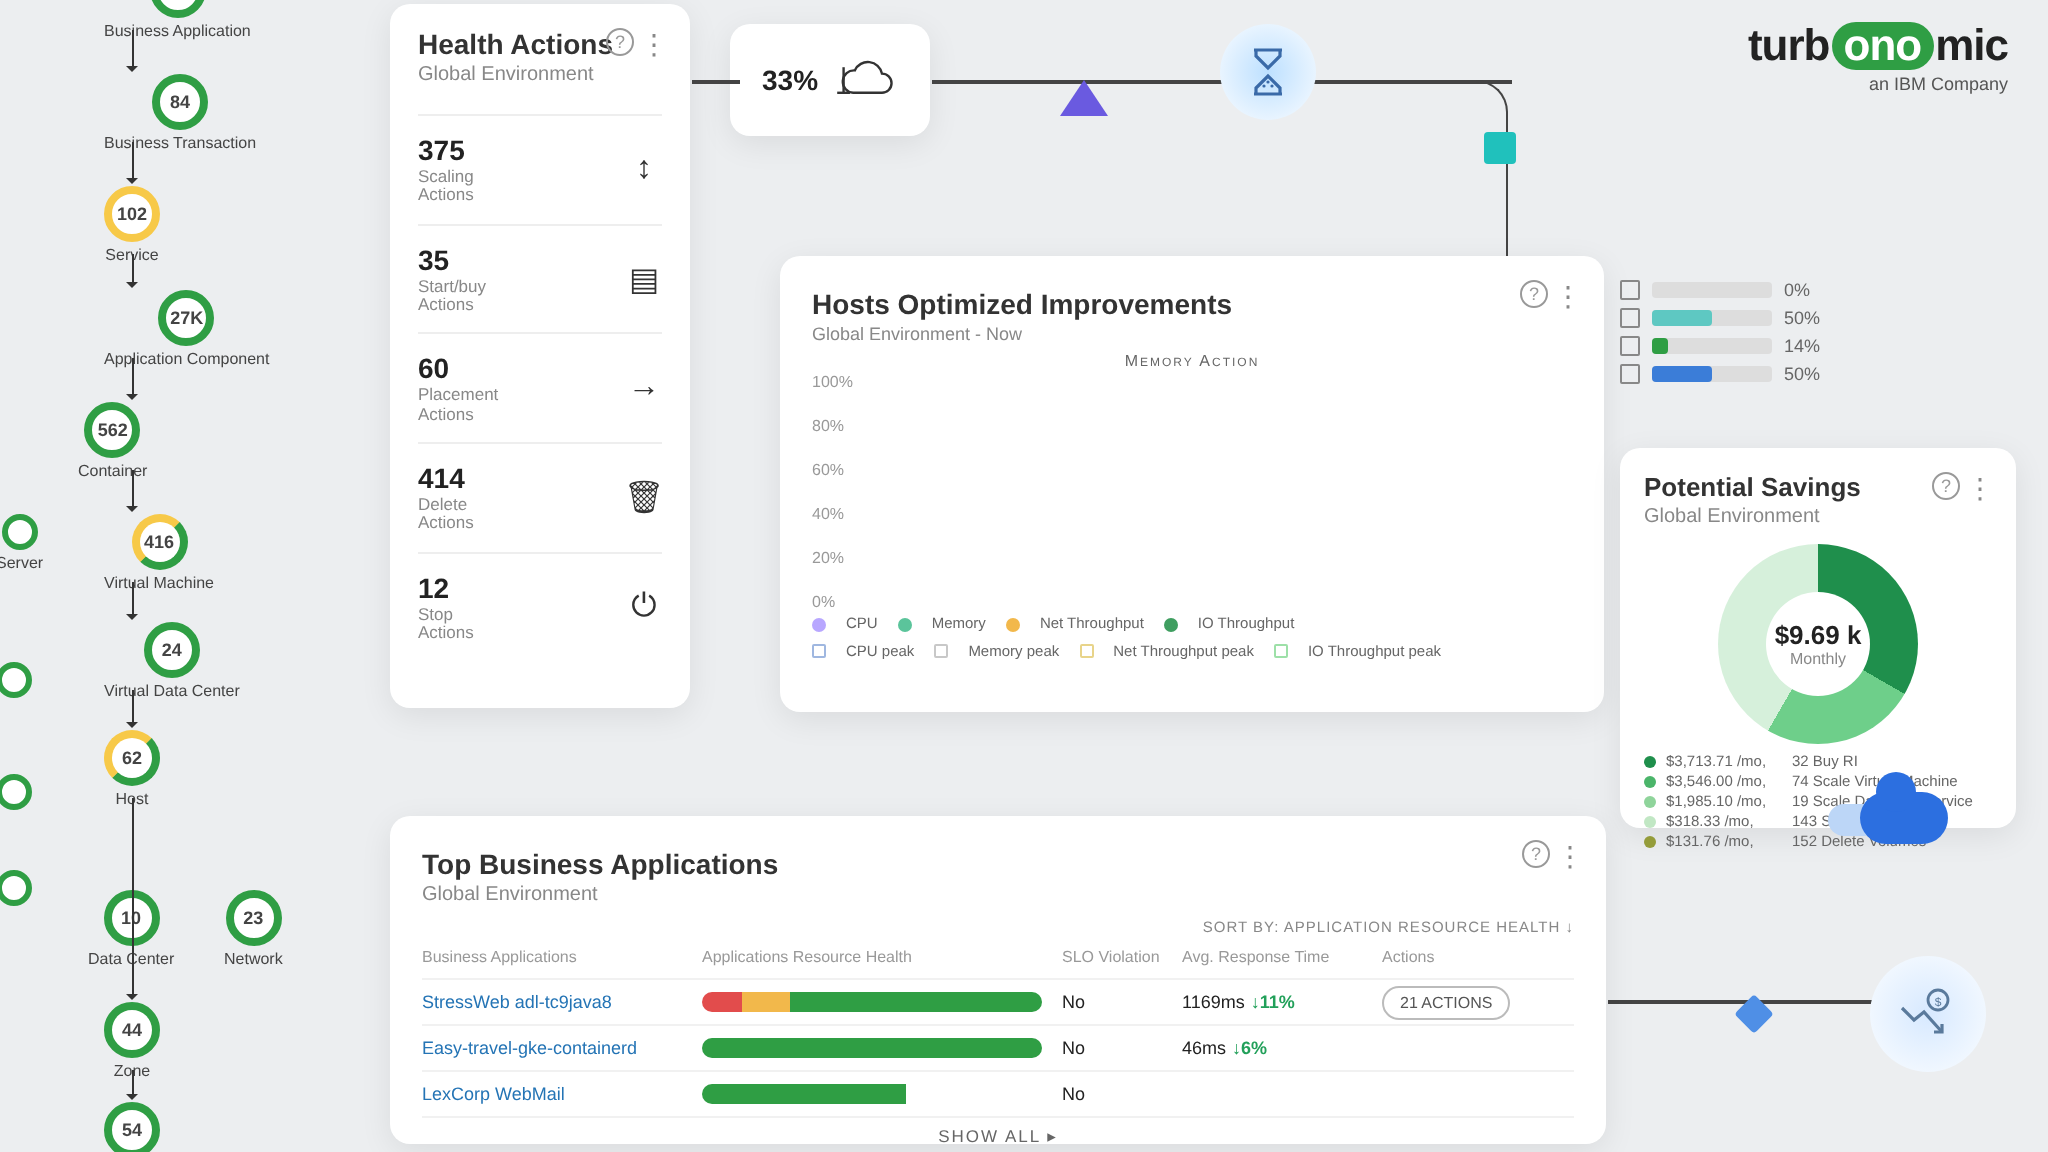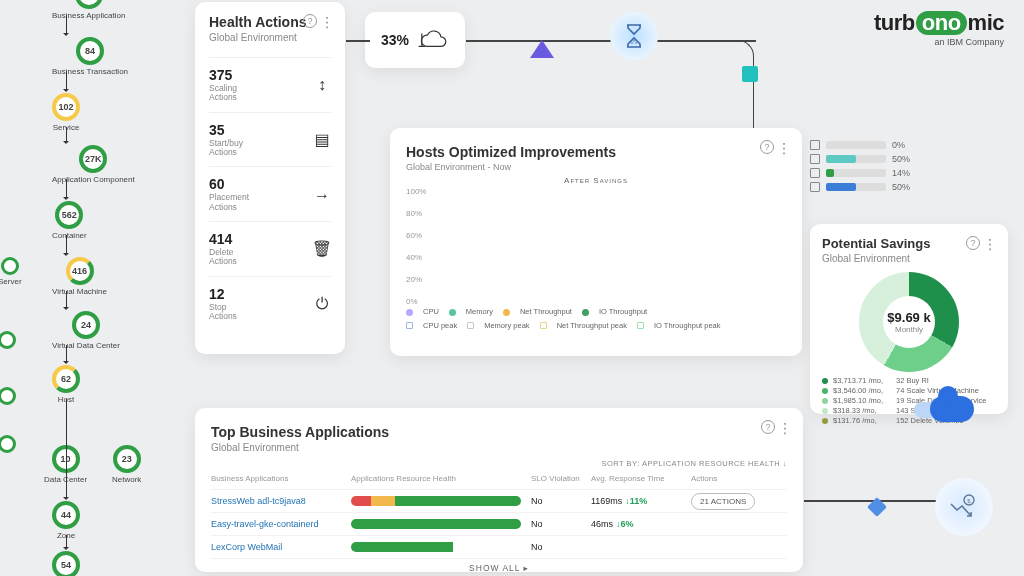--- a/index.html
+++ b/index.html
@@ -133,21 +133,21 @@
     <div class="tree-node" style="top: 98px; left: 72px;">
       <div class="ring yellow">102</div>
       <div class="tree-label">Service</div>
     </div>
     <div class="arrow-down" style="left: 86px; top: 76px; height: 20px;"></div>
     <div class="tree-node" style="top: 150px; left: 72px;">
       <div class="ring ">27K</div>
       <div class="tree-label">Application Component</div>
     </div>
     <div class="arrow-down" style="left: 86px; top: 132px; height: 16px;"></div>
-    <div class="tree-node" style="top: 206px; left: 72px;">
+    <div class="tree-node" style="top: 206px; left: 59px;">
       <div class="ring ">562</div>
       <div class="tree-label">Container</div>
     </div>
     <div class="arrow-down" style="left: 86px; top: 184px; height: 20px;"></div>
     <div class="tree-node" style="top: 262px; left: 72px;">
       <div class="ring yellow-split">416</div>
       <div class="tree-label">Virtual Machine</div>
     </div>
     <div class="arrow-down" style="left: 86px; top: 240px; height: 20px;"></div>
     <div class="tree-node" style="top: 262px; left: 18px;">
@@ -260,21 +260,21 @@
       <circle cx="13" cy="20" r="0.8" fill="#3a6aa8"></circle>
     </svg>
 </div>
 <div class="deco square-teal"></div>
 
 <div class="card hosts">
   <div class="card-title">Hosts Optimized Improvements</div>
   <div class="chart-sub-title">Global Environment - Now</div>
   <div class="help">?</div>
   <div class="more">⋮</div>
-  <div class="after-label">After Savings</div>
+  <div class="after-label">Memory Action</div>
   <div class="chart" id="hosts-chart">
       <div class="ytick" style="top: 0%;">100%</div>
       <div class="ytick" style="top: 20%; text-align: right;">80%</div>
       <div class="ytick" style="top: 40%;">60%</div>
       <div class="ytick" style="top: 60%;">40%</div>
       <div class="ytick" style="top: 80%;">20%</div>
       <div class="ytick" style="top: 100%;">0%</div>
       <div class="bars">
         <div class="bgrp">
           <div class="bar b-cpu" style="height: 82%;"></div>

